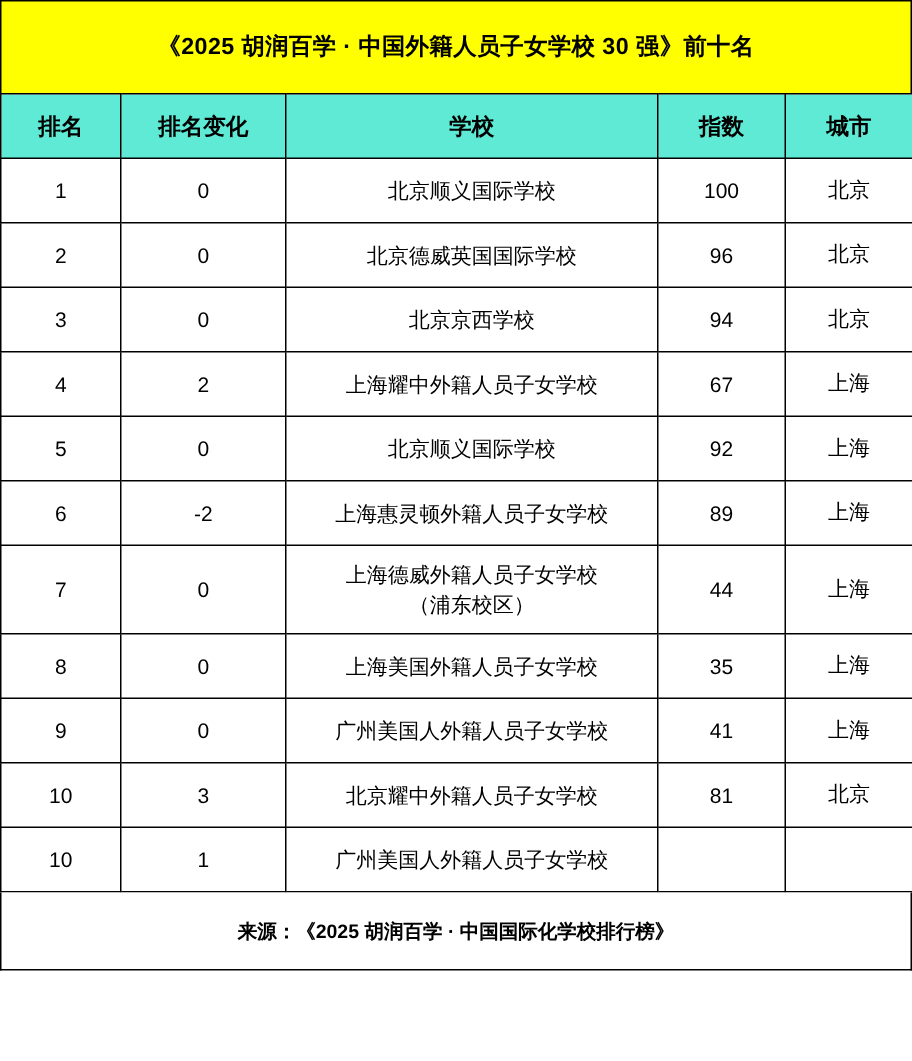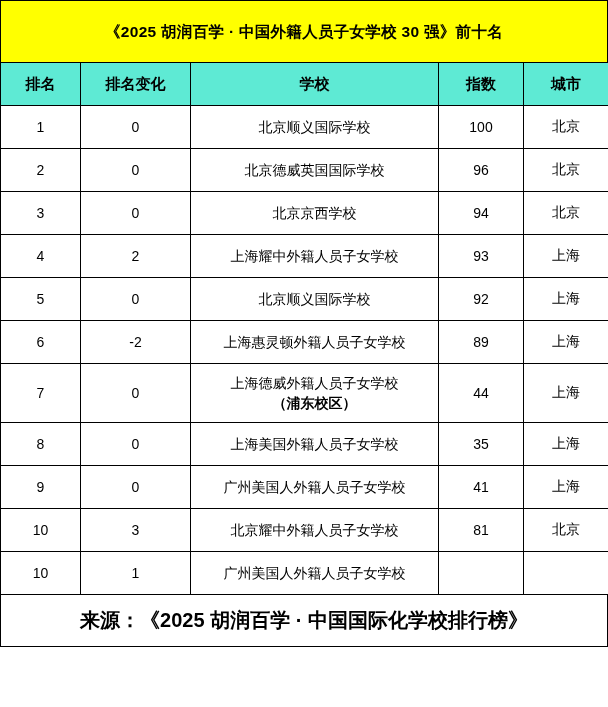--- a/index.html
+++ b/index.html
@@ -68,31 +68,30 @@
   .col-change { width: 110px; }
   .col-school { width: 248px; }
   .col-index { width: 85px; }
   .col-city { width: 85px; }
   .school-cell {
     line-height: 20px;
     text-align: center;
   }
   .school-sub {
     display: block;
-    font-weight: bold;
   }
   .source {
     border: 1px solid #000000;
     border-top: none;
     box-sizing: border-box;
     height: 52px;
     display: flex;
     align-items: center;
     justify-content: center;
-    font-size: 20px;
+    font-size: 13px;
     font-weight: bold;
     background: #ffffff;
   }
 </style>
 </head>
 <body>
 
 <div class="sheet">
 
   <div class="title-band">
@@ -136,21 +135,21 @@
         <td>3</td>
         <td>0</td>
         <td class="school-cell">北京京西学校</td>
         <td>94</td>
         <td>北京</td>
       </tr>
       <tr>
         <td>4</td>
         <td>2</td>
         <td class="school-cell">上海耀中外籍人员子女学校</td>
-        <td>93</td>
+        <td>67</td>
         <td>上海</td>
       </tr>
       <tr>
         <td>5</td>
         <td>0</td>
         <td class="school-cell">北京顺义国际学校</td>
         <td>92</td>
         <td>上海</td>
       </tr>
       <tr>

